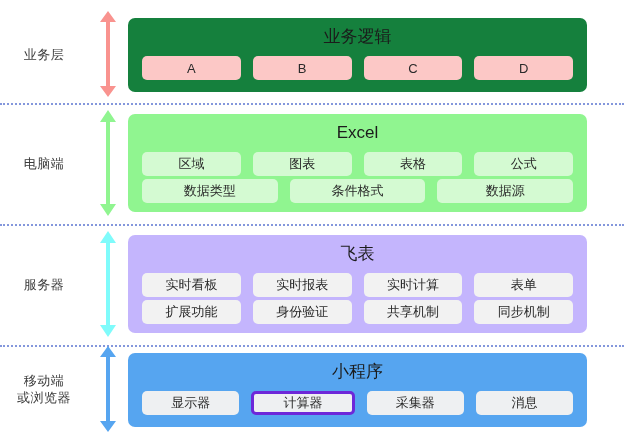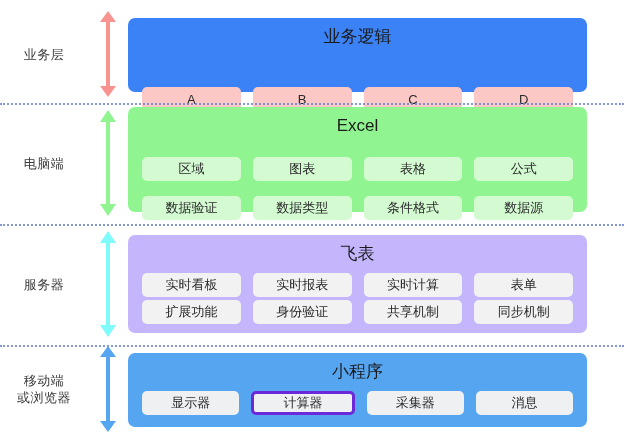--- a/index.html
+++ b/index.html
@@ -101,21 +101,21 @@
     align-items: center;
     justify-content: center;
     font-size: 13px;
     color: #2a2a2a;
     box-sizing: border-box;
   }
   .chip:first-child { margin-left: 0; }
   .chip:last-child  { margin-right: 0; }
 
   
-  .band-biz .panel   { background: #3b82f6; gap: 31px; }
+  .band-biz .panel   { background: #15803d; }
   .band-biz .chip    { background: #fcc8c6; }
 
   .band-pc .panel    { background: #90f590; }
   .band-pc .chip     { background: #d4fad2; }
 
   .band-srv .panel   { background: #c4b5fd; }
   .band-srv .chip    { background: #f2f2f2; }
 
   .band-mob .panel   { background: #56a5f0; }
   .band-mob .chip    { background: #eef0f2; text-align: right; }
@@ -147,30 +147,29 @@
 
   <div class="divider" style="top:103px;"></div>
 
   <div class="band band-pc" style="top:107px; height:112px;">
     <div class="band-label">电脑端</div>
     <div class="arrow-col">
       <svg width="18" height="106" viewBox="0 0 18 106" aria-hidden="true">
         <polygon points="9,0 17,12 11,12 11,94 17,94 9,106 1,94 7,94 7,12 1,12" fill="#90f590"></polygon>
       </svg>
     </div>
-    <div class="panel" style="margin-bottom:7px;gap:12px;">
+    <div class="panel" style="margin-top:7px; margin-bottom:7px;">
       <div class="panel-title">Excel</div>
       <div class="chip-row">
         <div class="chip">区域</div>
         <div class="chip">图表</div>
         <div class="chip">表格</div>
         <div class="chip">公式</div>
       </div>
       <div class="chip-row">
-        <div class="chip">数据验证</div>
         <div class="chip">数据类型</div>
         <div class="chip">条件格式</div>
         <div class="chip">数据源</div>
       </div>
     </div>
   </div>
 
   <div class="divider" style="top:224px;"></div>
 
   <div class="band band-srv" style="top:228px; height:112px;">

